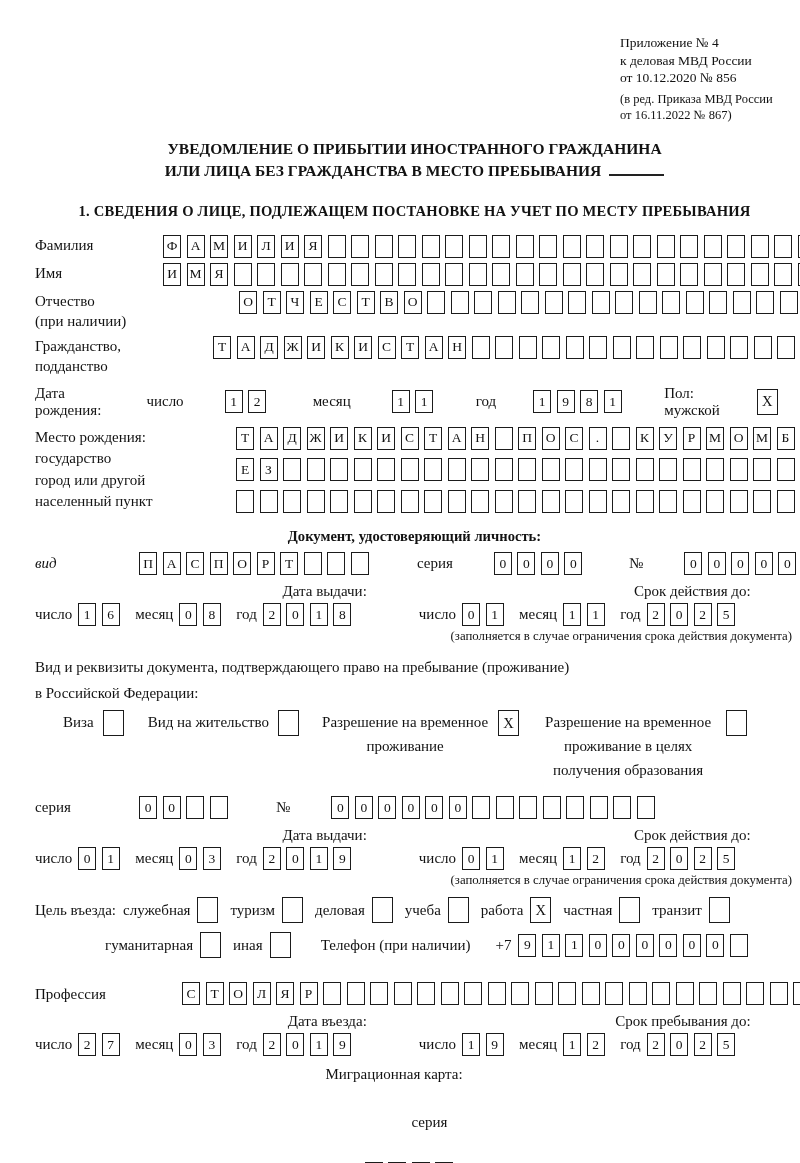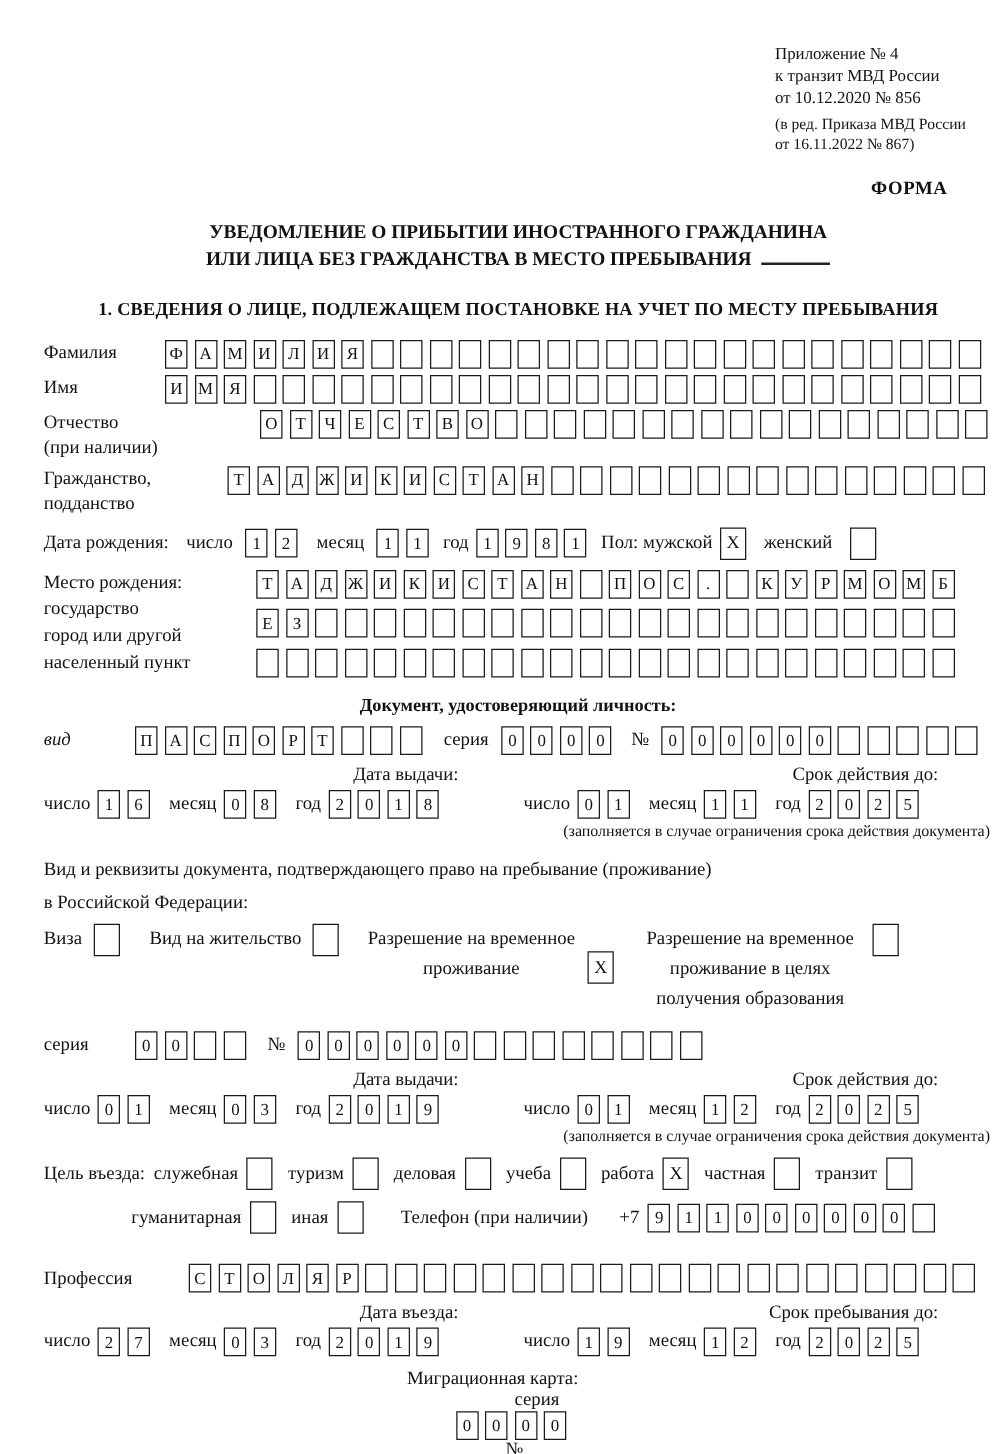--- a/index.html
+++ b/index.html
@@ -15,66 +15,65 @@
   .title .uline{display:inline-block;width:55px;border-bottom:2px solid #222;height:13px;margin-left:8px;}
   .sec{font-weight:bold;font-size:14.6px;text-align:center;margin-top:21px;margin-bottom:15px;letter-spacing:.2px;}
 
   
   .boxes{display:inline-flex;flex-wrap:nowrap;vertical-align:middle;}
   .cell{box-sizing:border-box;flex:none;width:18px;height:23px;border:1.7px solid #1b1b1b;margin-right:5.5px;
         display:inline-flex;align-items:center;justify-content:center;font-size:13.5px;}
   .cbx{box-sizing:border-box;flex:none;width:21px;height:26px;border:1.7px solid #1b1b1b;
        display:inline-flex;align-items:center;justify-content:center;font-size:14.5px;}
 
-  .frow{display:flex;align-items:flex-start;margin-bottom:5px;}
+  .frow{display:flex;align-items:flex-start;margin-bottom:5px;gap:31px;}
   .flabel{flex:none;line-height:20px;}
   .w97{width:97px;} .w173{width:173px;} .w147{width:147px;} .w170{width:170px;} .w116{width:116px;} .w145{width:145px;}
   .gap6{margin-right:6px;} .gap10{margin-right:10px;} .gap14{margin-right:14px;}
 
   .stack > .boxes{display:flex;margin-bottom:8.5px;}
 
   .dochead{text-align:center;font-weight:bold;font-size:14.6px;margin:7px 0 7px 0;}
 
   .daterow{display:flex;margin-top:8px;}
   .dcol .dhead{text-align:right;margin-bottom:3px;}
   .dfields{display:flex;align-items:center;}
   .dfields .lbl{margin-right:6px;}
   .dfields .boxes{margin-right:10px;}
   .dcol.right{margin-left:52px;}
   .note{font-size:12.8px;text-align:right;margin-top:3px;padding-right:2px;}
 
   .intro{line-height:26px;margin-top:10px;}
 
   .optrow{display:flex;align-items:flex-start;margin-top:4px;}
-  .opt{display:flex;align-items:flex-start;}
+  .opt{display:flex;align-items:flex-start;margin-left:28px;}
   .opt .olbl{line-height:24px;margin-right:9px;}
   .opt .wrap2{width:168px;text-align:center;line-height:24px;}
   .opt .wrap3{width:178px;text-align:center;line-height:24px;}
 
   .purposerow{display:flex;align-items:center;margin-top:9px;}
   .purposerow .plbl{margin-right:7px;}
   .purposerow .cbx{margin-right:12px;}
 
   .replabel{line-height:21.5px;}
 </style>
 </head>
 <body>
 
 <div class="page">
 
   <div class="appendix">
     <div>Приложение № 4</div>
-    <div>к транзит МВД России</div>
+    <div>к деловая МВД России</div>
     <div>от 10.12.2020 № 856</div>
   </div>
   <div class="amendment">
     <div>(в ред. Приказа МВД России</div>
     <div>от 16.11.2022 № 867)</div>
   </div>
-  <div class="forma">ФОРМА</div>
 
   <div class="title">
     <div>УВЕДОМЛЕНИЕ О ПРИБЫТИИ ИНОСТРАННОГО ГРАЖДАНИНА</div>
     <div><span>ИЛИ ЛИЦА БЕЗ ГРАЖДАНСТВА В МЕСТО ПРЕБЫВАНИЯ</span><span class="uline"></span></div>
   </div>
 
   <div class="sec">1. СВЕДЕНИЯ О ЛИЦЕ, ПОДЛЕЖАЩЕМ ПОСТАНОВКЕ НА УЧЕТ ПО МЕСТУ ПРЕБЫВАНИЯ</div>
 
   <div class="frow">
     <div class="flabel w97">Фамилия</div>
@@ -421,21 +420,21 @@
 
   <div class="optrow">
     <span class="opt">
       <span class="olbl">Виза</span>
       <span class="cbx"></span>
     </span>
     <span class="opt" style="margin-left:24px;">
       <span class="olbl">Вид на жительство</span>
       <span class="cbx"></span>
     </span>
-    <span class="opt" style="margin-left:22px;align-items:flex-end;">
+    <span class="opt" style="margin-left:22px;">
       <span class="olbl wrap2">Разрешение на временное проживание</span>
       <span class="cbx">X</span>
     </span>
     <span class="opt" style="margin-left:20px;">
       <span class="olbl wrap3">Разрешение на временное проживание в целях получения образования</span>
       <span class="cbx"></span>
     </span>
   </div>
 
   <div class="frow" style="align-items:center;margin-top:14px;">

